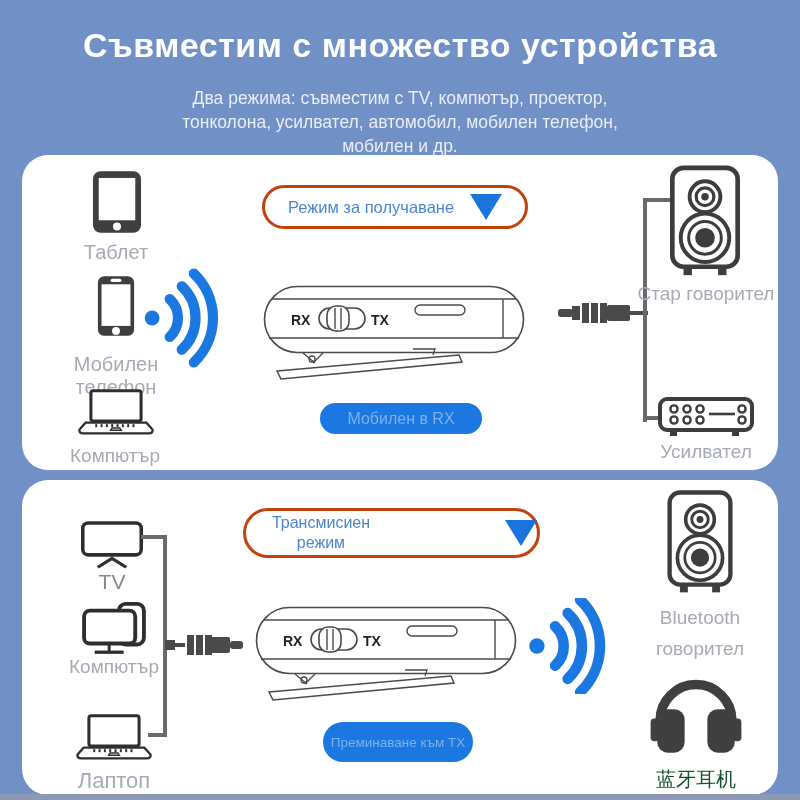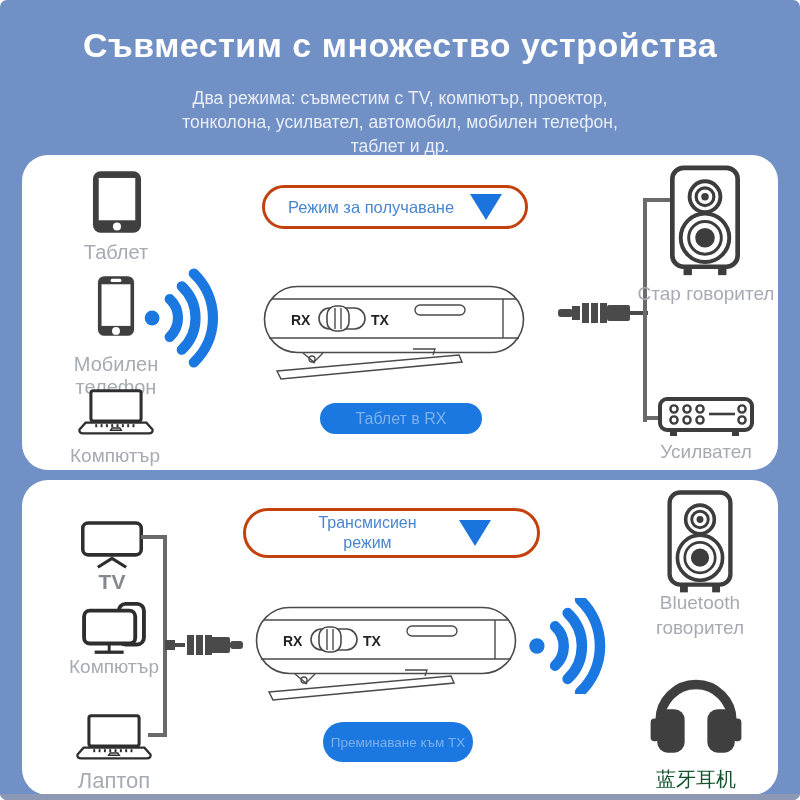--- a/index.html
+++ b/index.html
@@ -1,17 +1,17 @@
 <!DOCTYPE html>
 <html><head>
 <meta charset="utf-8">
 <style>
   html,body{margin:0;padding:0;}
   body{font-family:"Liberation Sans","DejaVu Sans",sans-serif;}
-  .stage{position:relative;width:800px;height:800px;background:#7190c6;overflow:hidden;border-radius:7px;}
+  .stage{position:relative;width:800px;height:800px;background:#7190c6;overflow:hidden;}
   .bottom-strip{position:absolute;left:0;bottom:0;width:800px;height:6px;background:#8d98b4;}
   .title{position:absolute;left:0;top:26px;width:800px;text-align:center;color:#ffffff;
          font-size:34px;font-weight:bold;letter-spacing:.5px;}
   .subtitle{position:absolute;left:0;top:86px;width:800px;text-align:center;color:#e9edf6;
             font-size:17.5px;line-height:24px;}
   .panel{position:absolute;left:22px;width:756px;height:315px;background:#ffffff;border-radius:26px;}
   .panel1{top:155px;}
   .panel2{top:480px;}
   .lbl{position:absolute;text-align:center;color:#a6abb3;font-size:20px;}
   .lbl-m{font-size:19px;}
@@ -29,21 +29,21 @@
 </style>
 </head>
 <body>
 
 <div class="stage" style="background: rgb(113, 144, 198);">
 
   <div class="title">Съвместим с множество устройства</div>
   <div class="subtitle">
     <div>Два режима: съвместим с TV, компютър, проектор,</div>
     <div>тонколона, усилвател, автомобил, мобилен телефон,</div>
-    <div>таблет и др.</div>
+    <div>мобилен и др.</div>
   </div>
 
   <div class="panel panel1">
 
     <svg class="abs" style="left:70px;top:14px;" width="50" height="66" viewBox="0 0 52 66">
       <rect x="1" y="1" width="50" height="64" rx="8" fill="#3f3f3f"></rect>
       <rect x="7" y="8" width="38" height="44" fill="#ffffff"></rect>
       <circle cx="26" cy="58.5" r="4.2" fill="#ffffff"></circle>
     </svg>
     <div class="lbl" style="left:34px;top:86px;width:120px;">Таблет</div>
@@ -96,21 +96,21 @@
       <line x1="72" y1="23" x2="72" y2="44" stroke="#4a4a4a" stroke-width="1.4"></line>
       <line x1="78" y1="23" x2="78" y2="44" stroke="#4a4a4a" stroke-width="1.4"></line>
       <text x="108" y="40" font-size="14" font-weight="bold" fill="#222">TX</text>
       <path d="M14 86 L196 70 L199 77 L18 94 Z" fill="#ffffff" stroke="#4a4a4a" stroke-width="1.5"></path>
       <path d="M40 68 L52 78 M60 68 L50 78" stroke="#4a4a4a" stroke-width="1.4" fill="none"></path>
       <circle cx="49" cy="74" r="3" fill="none" stroke="#4a4a4a" stroke-width="1.3"></circle>
       <path d="M150 64 L172 64 L170 70" stroke="#4a4a4a" stroke-width="1.3" fill="none"></path>
     </svg>
 
     <div class="pill-fill" style="left:298px;top:248px;width:162px;height:31px;font-size:16px;">
-      <span>Таблет в RX</span>
+      <span>Мобилен в RX</span>
     </div>
 
     <svg class="abs" style="left:536px;top:145px;" width="90" height="26" viewBox="0 0 90 26">
       <rect x="0" y="9" width="15" height="8" rx="3" fill="#4a4a4a"></rect>
       <rect x="14" y="6" width="8" height="14" fill="#4a4a4a"></rect>
       <rect x="24" y="3" width="7" height="20" fill="#4a4a4a"></rect>
       <rect x="33" y="3" width="7" height="20" fill="#4a4a4a"></rect>
       <rect x="42" y="3" width="7" height="20" fill="#4a4a4a"></rect>
       <rect x="49" y="5" width="23" height="16" rx="2" fill="#4a4a4a"></rect>
       <rect x="72" y="11" width="18" height="4" fill="#4a4a4a"></rect>
@@ -150,21 +150,21 @@
     </svg>
     <div class="lbl lbl-m" style="left:614px;top:286px;width:140px;">Усилвател</div>
   </div>
 
   <div class="panel panel2">
 
     <svg class="abs" style="left:59px;top:40px;" width="62" height="52" viewBox="0 0 70 56">
       <rect x="2" y="2" width="66" height="36" rx="6" fill="#ffffff" stroke="#2e2e2e" stroke-width="4"></rect>
       <path d="M19 52 L35 42 L51 52" fill="none" stroke="#2e2e2e" stroke-width="3.6"></path>
     </svg>
-    <div class="lbl lbl-dk" style="left:30px;top:90px;width:120px;font-weight:bold;">TV</div>
+    <div class="lbl lbl-dk" style="left:30px;top:90px;width:120px;">TV</div>
 
     <svg class="abs" style="left:60px;top:122px;" width="64" height="56" viewBox="0 0 66 58">
       <rect x="38" y="2" width="26" height="42" rx="7" fill="#ffffff" stroke="#2e2e2e" stroke-width="4"></rect>
       <rect x="2" y="9" width="53" height="34" rx="6" fill="#ffffff" stroke="#2e2e2e" stroke-width="4"></rect>
       <line x1="28" y1="43" x2="28" y2="51" stroke="#2e2e2e" stroke-width="3"></line>
       <line x1="13" y1="52" x2="43" y2="52" stroke="#2e2e2e" stroke-width="3.4"></line>
     </svg>
     <div class="lbl lbl-m" style="left:32px;top:176px;width:120px;">Компютър</div>
 
     <svg class="abs" style="left:54px;top:228px;" width="76" height="58" viewBox="0 0 100 60">
@@ -190,21 +190,21 @@
     <svg class="abs" style="left:143px;top:152px;" width="78" height="26" viewBox="0 0 78 26">
       <rect x="0" y="8" width="10" height="10" fill="#4a4a4a"></rect>
       <rect x="10" y="11" width="10" height="4" fill="#4a4a4a"></rect>
       <rect x="22" y="3" width="7" height="20" fill="#4a4a4a"></rect>
       <rect x="31" y="3" width="7" height="20" fill="#4a4a4a"></rect>
       <rect x="40" y="3" width="7" height="20" fill="#4a4a4a"></rect>
       <rect x="45" y="5" width="20" height="16" rx="2" fill="#4a4a4a"></rect>
       <rect x="65" y="9" width="13" height="8" rx="3" fill="#4a4a4a"></rect>
     </svg>
 
-    <div class="pill-outline" style="left:221px;top:28px;width:297px;height:50px;">
+    <div class="pill-outline" style="left:221px;top:28px;width:297px;height:50px;justify-content:space-between;">
       <span style="width:150px;text-align:center;line-height:20px;font-size:16px;">Трансмисиен режим</span>
       <span class="tri-down"></span>
     </div>
 
     <svg class="abs" style="left:233px;top:126px;" width="262" height="100" viewBox="0 0 262 100">
       <rect x="1.5" y="1.5" width="259" height="66" rx="33" fill="#ffffff" stroke="#4a4a4a" stroke-width="1.6"></rect>
       <line x1="9" y1="14" x2="253" y2="14" stroke="#4a4a4a" stroke-width="1.4"></line>
       <line x1="6" y1="53" x2="256" y2="53" stroke="#4a4a4a" stroke-width="1.4"></line>
       <line x1="240" y1="14" x2="240" y2="53" stroke="#4a4a4a" stroke-width="1.4"></line>
       <rect x="152" y="20" width="50" height="10" rx="5" fill="#ffffff" stroke="#4a4a4a" stroke-width="1.4"></rect>
@@ -235,21 +235,21 @@
       <rect x="3" y="3" width="70" height="106" rx="12" fill="#ffffff" stroke="#3d3d3d" stroke-width="5"></rect>
       <circle cx="38" cy="34" r="16.5" fill="none" stroke="#3d3d3d" stroke-width="4.2"></circle>
       <circle cx="38" cy="34" r="9.5" fill="none" stroke="#3d3d3d" stroke-width="3.4"></circle>
       <circle cx="38" cy="34" r="4" fill="#3d3d3d"></circle>
       <circle cx="38" cy="78" r="26" fill="none" stroke="#3d3d3d" stroke-width="4.2"></circle>
       <circle cx="38" cy="78" r="17.5" fill="none" stroke="#3d3d3d" stroke-width="3.2"></circle>
       <circle cx="38" cy="78" r="10.5" fill="#3d3d3d"></circle>
       <rect x="15" y="109" width="9" height="9" fill="#3d3d3d"></rect>
       <rect x="52" y="109" width="9" height="9" fill="#3d3d3d"></rect>
     </svg>
-    <div class="lbl lbl-m" style="left:598px;top:110px;width:160px;line-height:25px;">Bluetooth говорител</div>
+    <div class="lbl lbl-m" style="left:598px;top:122px;width:160px;line-height:31px;">Bluetooth говорител</div>
 
     <svg class="abs" style="left:628px;top:180px;" width="92" height="104" viewBox="0 0 96 110">
       <path d="M10 64 A38 38 0 0 1 86 64" stroke="#3f3f3f" stroke-width="10" fill="none" stroke-linecap="round"></path>
       <rect x="0" y="62" width="9" height="24" rx="4" fill="#3f3f3f"></rect>
       <rect x="87" y="62" width="9" height="24" rx="4" fill="#3f3f3f"></rect>
       <rect x="7" y="52" width="29" height="46" rx="11" fill="#3f3f3f"></rect>
       <rect x="60" y="52" width="29" height="46" rx="11" fill="#3f3f3f"></rect>
     </svg>
     <div class="lbl" style="left:624px;top:286px;width:100px;font-size:20px;color:#14532d;">蓝牙耳机</div>
   </div>

